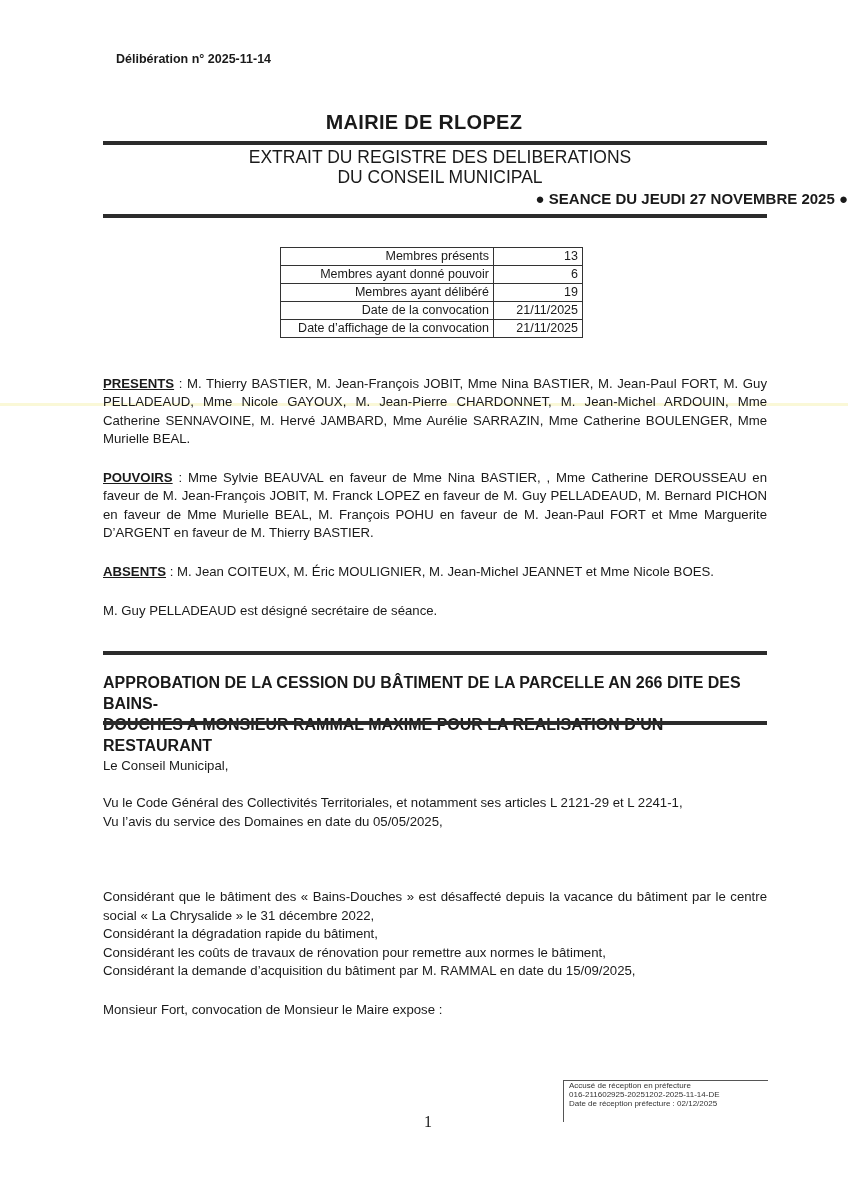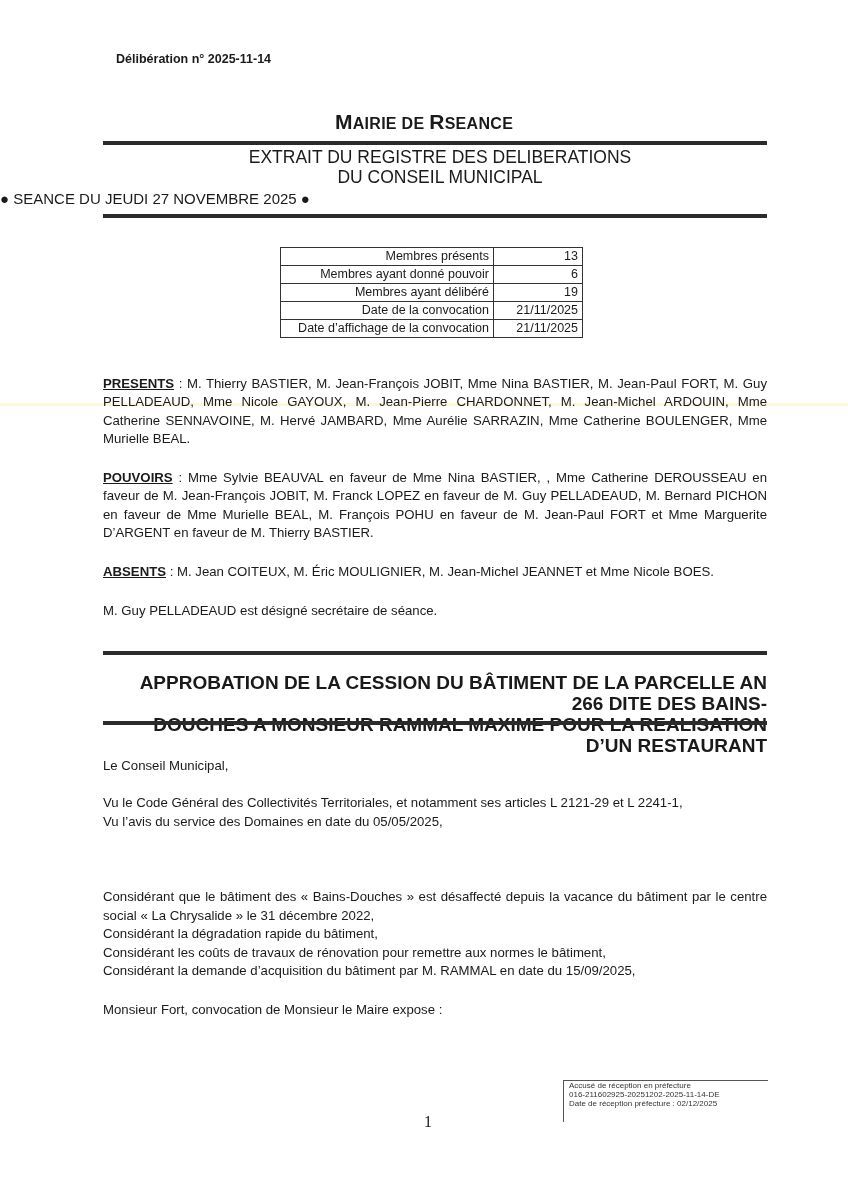--- a/index.html
+++ b/index.html
@@ -1,43 +1,43 @@
 <!DOCTYPE html>
 <html><head>
 <meta charset="utf-8">
 <style>
   html, body { margin:0; padding:0; background:#ffffff; }
   body { width:848px; height:1200px; position:relative; overflow:hidden;
          font-family:"Liberation Sans", sans-serif; color:#1a1a1a; }
   .abs { position:absolute; }
   .delib-no { left:116px; top:52px; font-size:12.5px; font-weight:bold; }
   .mairie { left:0; width:848px; top:110px; text-align:center; font-size:21px; font-weight:bold; letter-spacing:0.3px; }
-  .mairie .sc { font-size:16px;text-align:center; }
+  .mairie .sc { font-size:20px;text-align:center; }
   .rule { left:103px; width:664px; height:4px; background:#2b2b2b; }
   .extrait { left:0; width:848px; top:147px; text-align:center; font-size:17.5px; line-height:20px;padding-left:16px; }
-  .seance { left:0; width:848px; top:190px; text-align:left; font-size:15px; font-weight:normal; }
+  .seance { left:0; width:848px; top:190px; text-align:right; font-size:15px; font-weight:bold; }
   table.counts { position:absolute; left:280px; top:247px; border-collapse:collapse; font-size:12.5px; }
   table.counts td { border:1px solid #333; padding:0 4px; height:17px; line-height:17px; text-align:right; }
   table.counts td.lbl { width:204px; }
   table.counts td.val { width:80px; }
   .para { left:103px; width:664px; font-size:13.2px; line-height:18.4px; text-align:justify; }
   .para .h { font-weight:bold; text-decoration:underline; }
   .para .hc { font-weight:bold; }
   .highlight-line { left:0; width:848px; top:403px; height:3px; background:rgba(240,235,140,0.35); }
-  .title-block { left:103px; width:664px; top:672px; text-align:right; font-size:19px; font-weight:bold; line-height:21px; }
+  .title-block { left:103px; width:664px; top:672px; text-align:left; font-size:16px; font-weight:bold; line-height:21px; }
   .body-text { left:103px; width:664px; font-size:13.2px; line-height:18.6px; text-align:justify; }
   .stamp { left:563px; top:1080px; width:205px; height:42px; border:1px solid #555; border-right:none; border-bottom:none; font-size:8px; line-height:9px; padding:0 5px; box-sizing:border-box; color:#333; }
   .pageno { left:424px; top:1113px; font-family:"Liberation Serif", serif; font-size:16px; }
 </style>
 </head>
 <body>
 
 <div class="abs delib-no">Délibération n° 2025-11-14</div>
 
-<div class="abs mairie"><span>M</span><span class="sc">AIRIE DE </span><span>R</span><span class="sc">SEANCE</span></div>
+<div class="abs mairie"><span>M</span><span class="sc">AIRIE DE </span><span>R</span><span class="sc">LOPEZ</span></div>
 
 <div class="abs rule" style="top:141px;"></div>
 
 <div class="abs extrait">
   <div>EXTRAIT DU REGISTRE DES DELIBERATIONS</div>
   <div>DU CONSEIL MUNICIPAL</div>
 </div>
 <div class="abs seance">● SEANCE DU JEUDI 27 NOVEMBRE 2025 ●</div>
 
 <div class="abs rule" style="top:214px;"></div>

